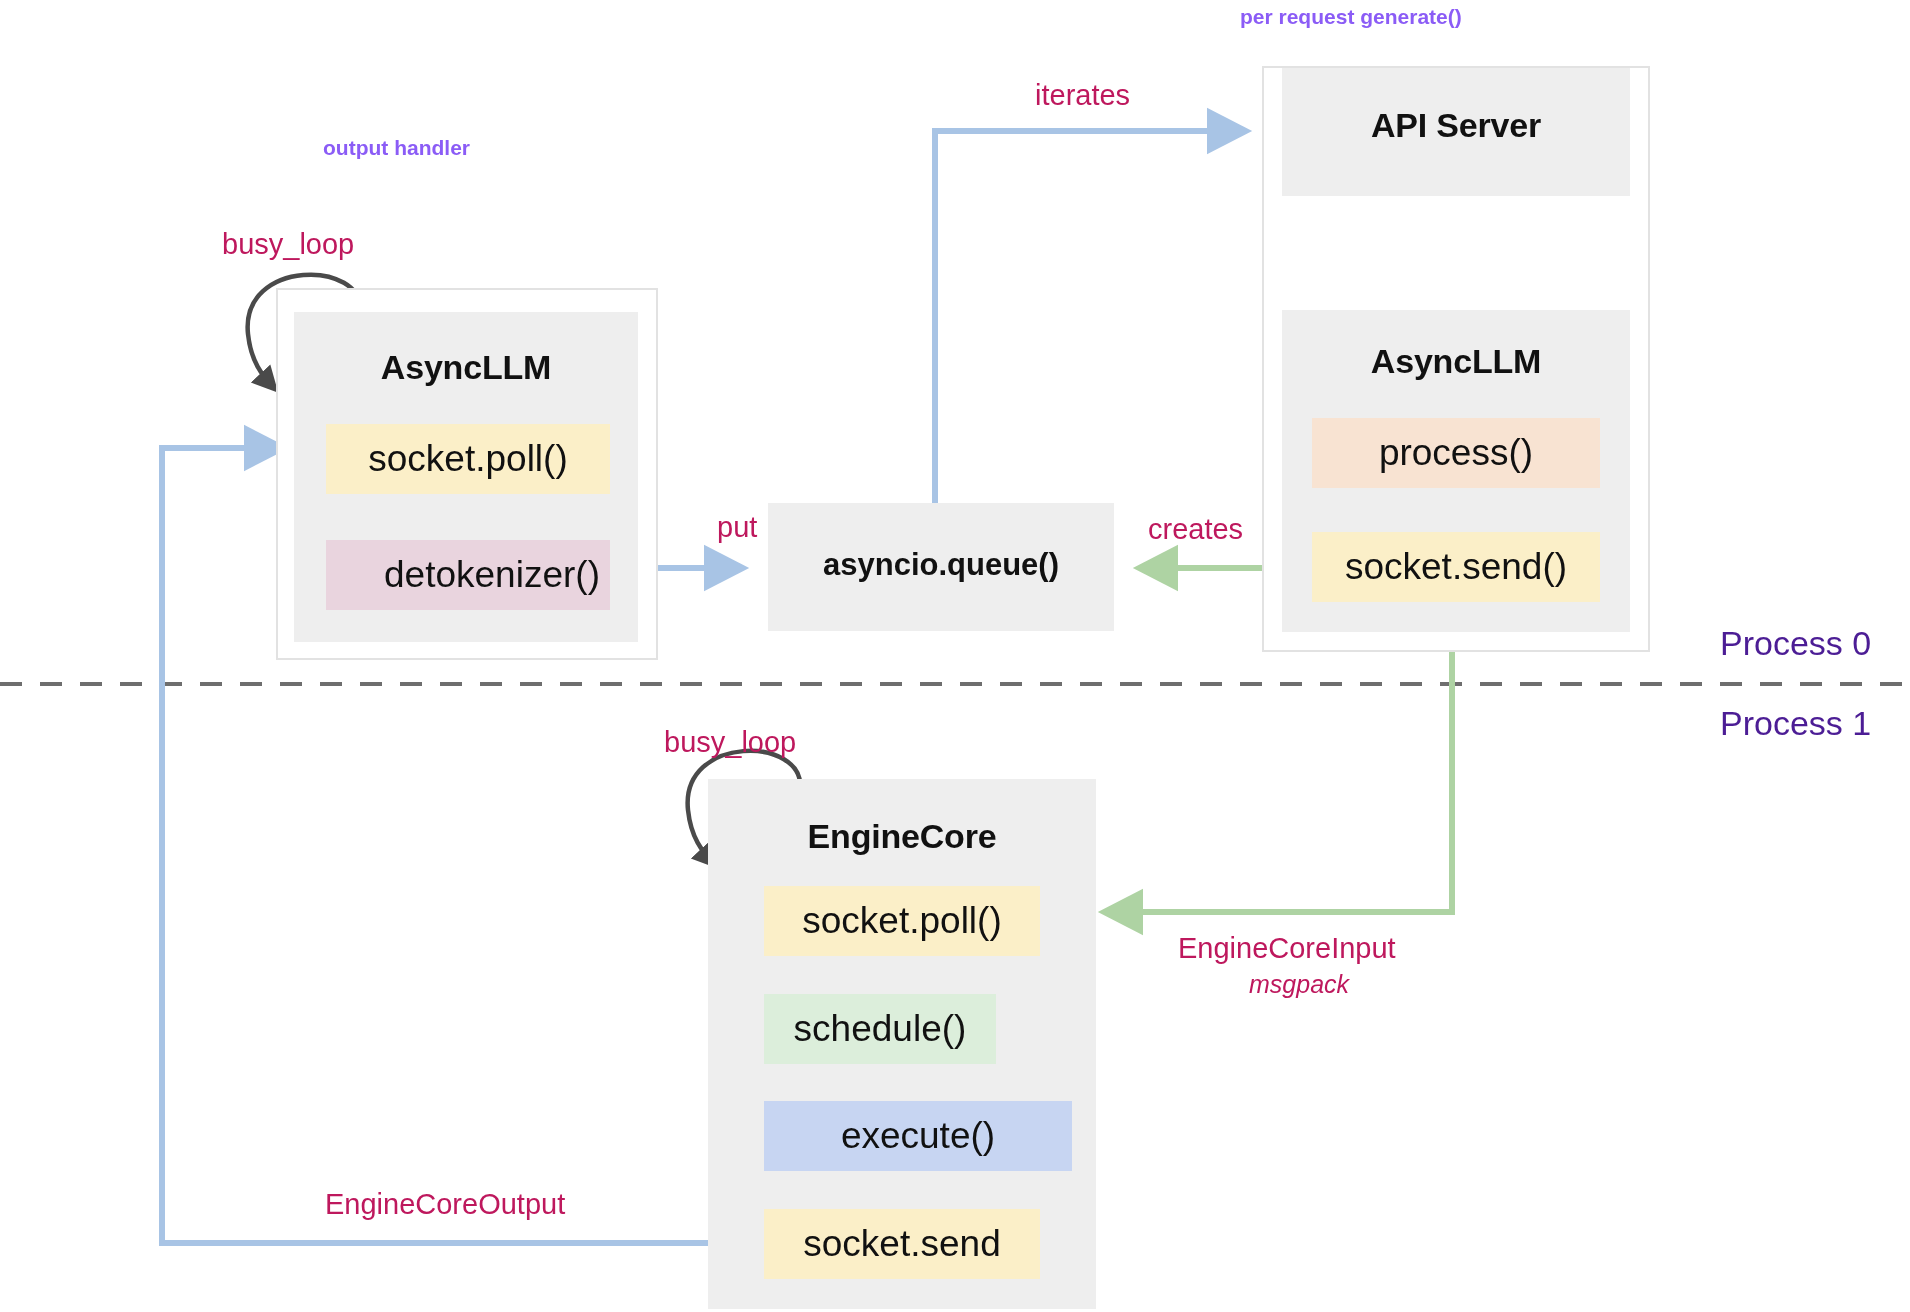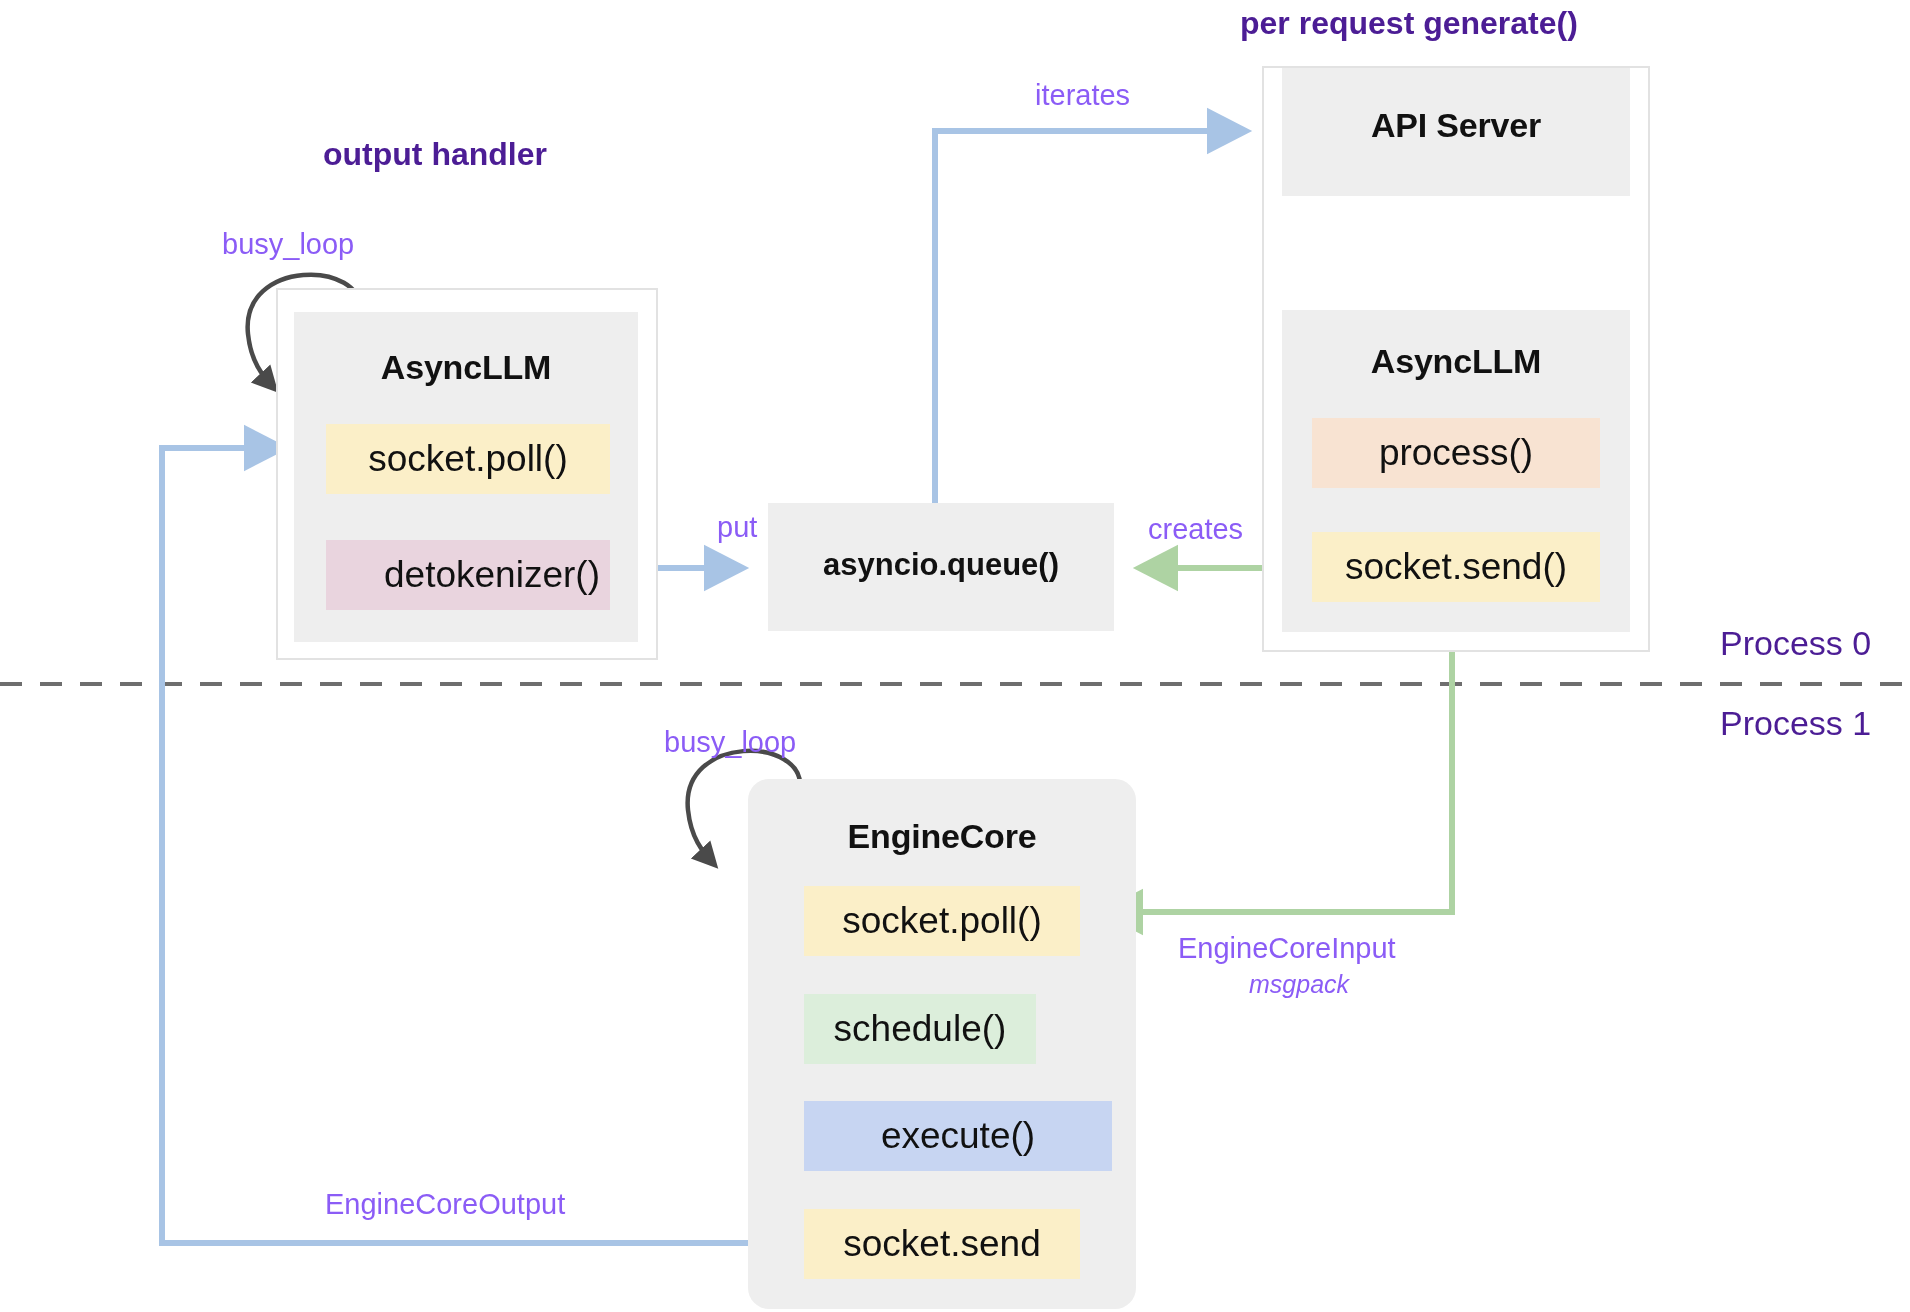--- a/index.html
+++ b/index.html
@@ -65,28 +65,28 @@
   .chip-yellow  { background: #fbefc8; }
   .chip-pink    { background: #e9d4de; padding-left: 48px; }
   .chip-peach   { background: #f8e3d2; }
   .chip-green   { background: #dceedb; }
   .chip-blue    { background: #c7d5f2; }
 
   
   .heading {
     position: absolute;
     font-weight: bold;
-    font-size: 32px;
-    color: #4c1d95;
+    font-size: 21px;
+    color: #8b5cf6;
     white-space: nowrap;
   }
   .edge-label {
     position: absolute;
     font-size: 29px;
-    color: #8b5cf6;
+    color: #be185d;
     white-space: nowrap;
   }
   .edge-label.small-ital {
     font-style: italic;
     font-size: 25px;
   }
   .process-label {
     position: absolute;
     font-size: 34px;
     color: #4c1d95;
@@ -170,21 +170,21 @@
   <div class="comp-box" style="left:1282px; top:68px; width:348px; height:128px;">
     <div class="comp-title" style="top:38px;">API Server</div>
   </div>
 
   <div class="comp-box" style="left:1282px; top:310px; width:348px; height:322px;">
     <div class="comp-title" style="top:32px;">AsyncLLM</div>
     <div class="chip chip-peach" style="left:30px; top:108px; width:288px; height:70px;">process()</div>
     <div class="chip chip-yellow" style="left:30px; top:222px; width:288px; height:70px;">socket.send()</div>
   </div>
 
-  <div class="comp-box" style="left:748px; top:779px; width:388px; height:530px;border-radius:21px;">
+  <div class="comp-box" style="left:708px; top:779px; width:388px; height:530px;">
     <div class="comp-title" style="top:38px;">EngineCore</div>
     <div class="chip chip-yellow" style="left:56px; top:107px; width:276px; height:70px;">socket.poll()</div>
     <div class="chip chip-green" style="left:56px; top:215px; width:232px; height:70px;">schedule()</div>
     <div class="chip chip-blue" style="left:56px; top:322px; width:308px; height:70px;">execute()</div>
     <div class="chip chip-yellow" style="left:56px; top:430px; width:276px; height:70px;">socket.send</div>
   </div>
 
   <div class="edge-label" style="left:664px; top:726px;">busy_loop</div>
 
   <div class="edge-label" style="left:1178px; top:932px;">EngineCoreInput</div>

